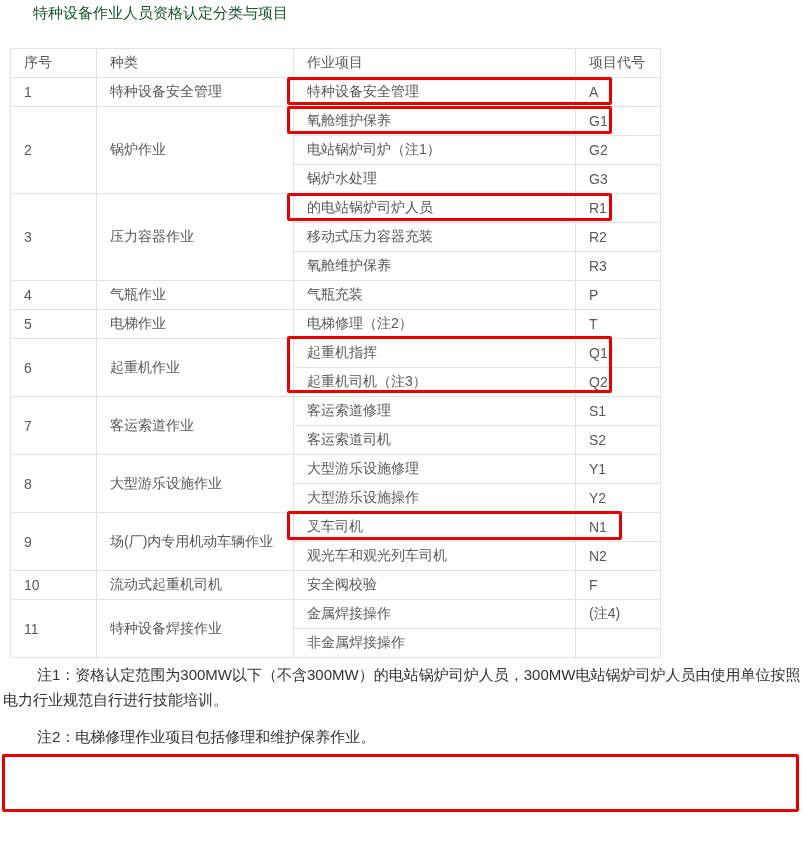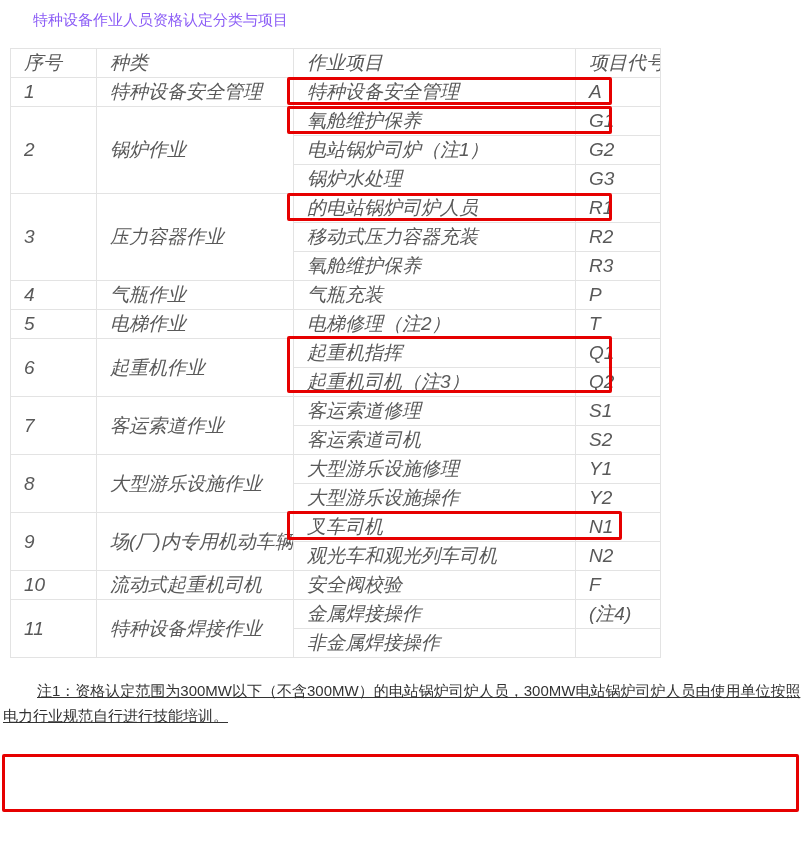--- a/index.html
+++ b/index.html
@@ -2,39 +2,39 @@
 <html style="--highlight: #e60000; --border: #e3e3e3; --text: #595959;"><head>
 <meta charset="utf-8">
 <style>
   html,body{margin:0;padding:0;}
   body{
     width:803px;height:856px;position:relative;background:#ffffff;
     font-family:"Liberation Sans","DejaVu Sans",sans-serif;
     color:#333333;overflow:hidden;
   }
   .page-title{
-    position:absolute;left:33px;top:11px;
-    font-size:15px;color:#8b5cf6;white-space:nowrap;
+    position:absolute;left:33px;top:4px;
+    font-size:15px;color:#14532d;white-space:nowrap;
   }
   table.qual-table{
     position:absolute;left:10px;top:48px;width:650px;
     border-collapse:collapse;table-layout:fixed;
-    font-size:19px;color:var(--text,#595959);font-style:italic;
+    font-size:14px;color:var(--text,#595959);
   }
   table.qual-table th,table.qual-table td{
     border:1px solid var(--border,#e3e3e3);
     height:29px;padding:0 4px 0 13px;text-align:left;
     font-weight:normal;vertical-align:middle;box-sizing:border-box;
     white-space:nowrap;overflow:hidden;
   }
   .notes{
     position:absolute;left:3px;top:662px;width:798px;
     font-size:15px;line-height:25px;color:#333333;
   }
-  .notes p{margin:16px 0 12px 0;text-indent:34px;text-decoration:underline;}
+  .notes p{margin:0 0 12px 0;text-indent:34px;}
   .hl{
     position:absolute;border:3px solid var(--highlight,#e60000);
     border-radius:2px;box-sizing:border-box;pointer-events:none;
   }
   #hl-1{left:287px;top:77px;width:325px;height:28px;}
   #hl-2{left:287px;top:106px;width:325px;height:28px;}
   #hl-3{left:287px;top:193px;width:325px;height:28px;}
   #hl-4{left:287px;top:336px;width:325px;height:57px;}
   #hl-5{left:287px;top:511px;width:335px;height:29px;}
   #hl-6{left:2px;top:754px;width:797px;height:58px;}
@@ -169,20 +169,21 @@
     </tr>
     <tr>
       <td>非金属焊接操作</td>
       <td></td>
     </tr>
   </tbody>
 </table>
 
 <div class="notes">
   <p>注1：资格认定范围为300MW以下（不含300MW）的电站锅炉司炉人员，300MW电站锅炉司炉人员由使用单位按照电力行业规范自行进行技能培训。</p>
+  <p>注2：电梯修理作业项目包括修理和维护保养作业。</p>
 </div>
 
 <div id="hl-1" class="hl"></div>
 <div id="hl-2" class="hl"></div>
 <div id="hl-3" class="hl"></div>
 <div id="hl-4" class="hl"></div>
 <div id="hl-5" class="hl"></div>
 <div id="hl-6" class="hl"></div>
 
 </body></html>

